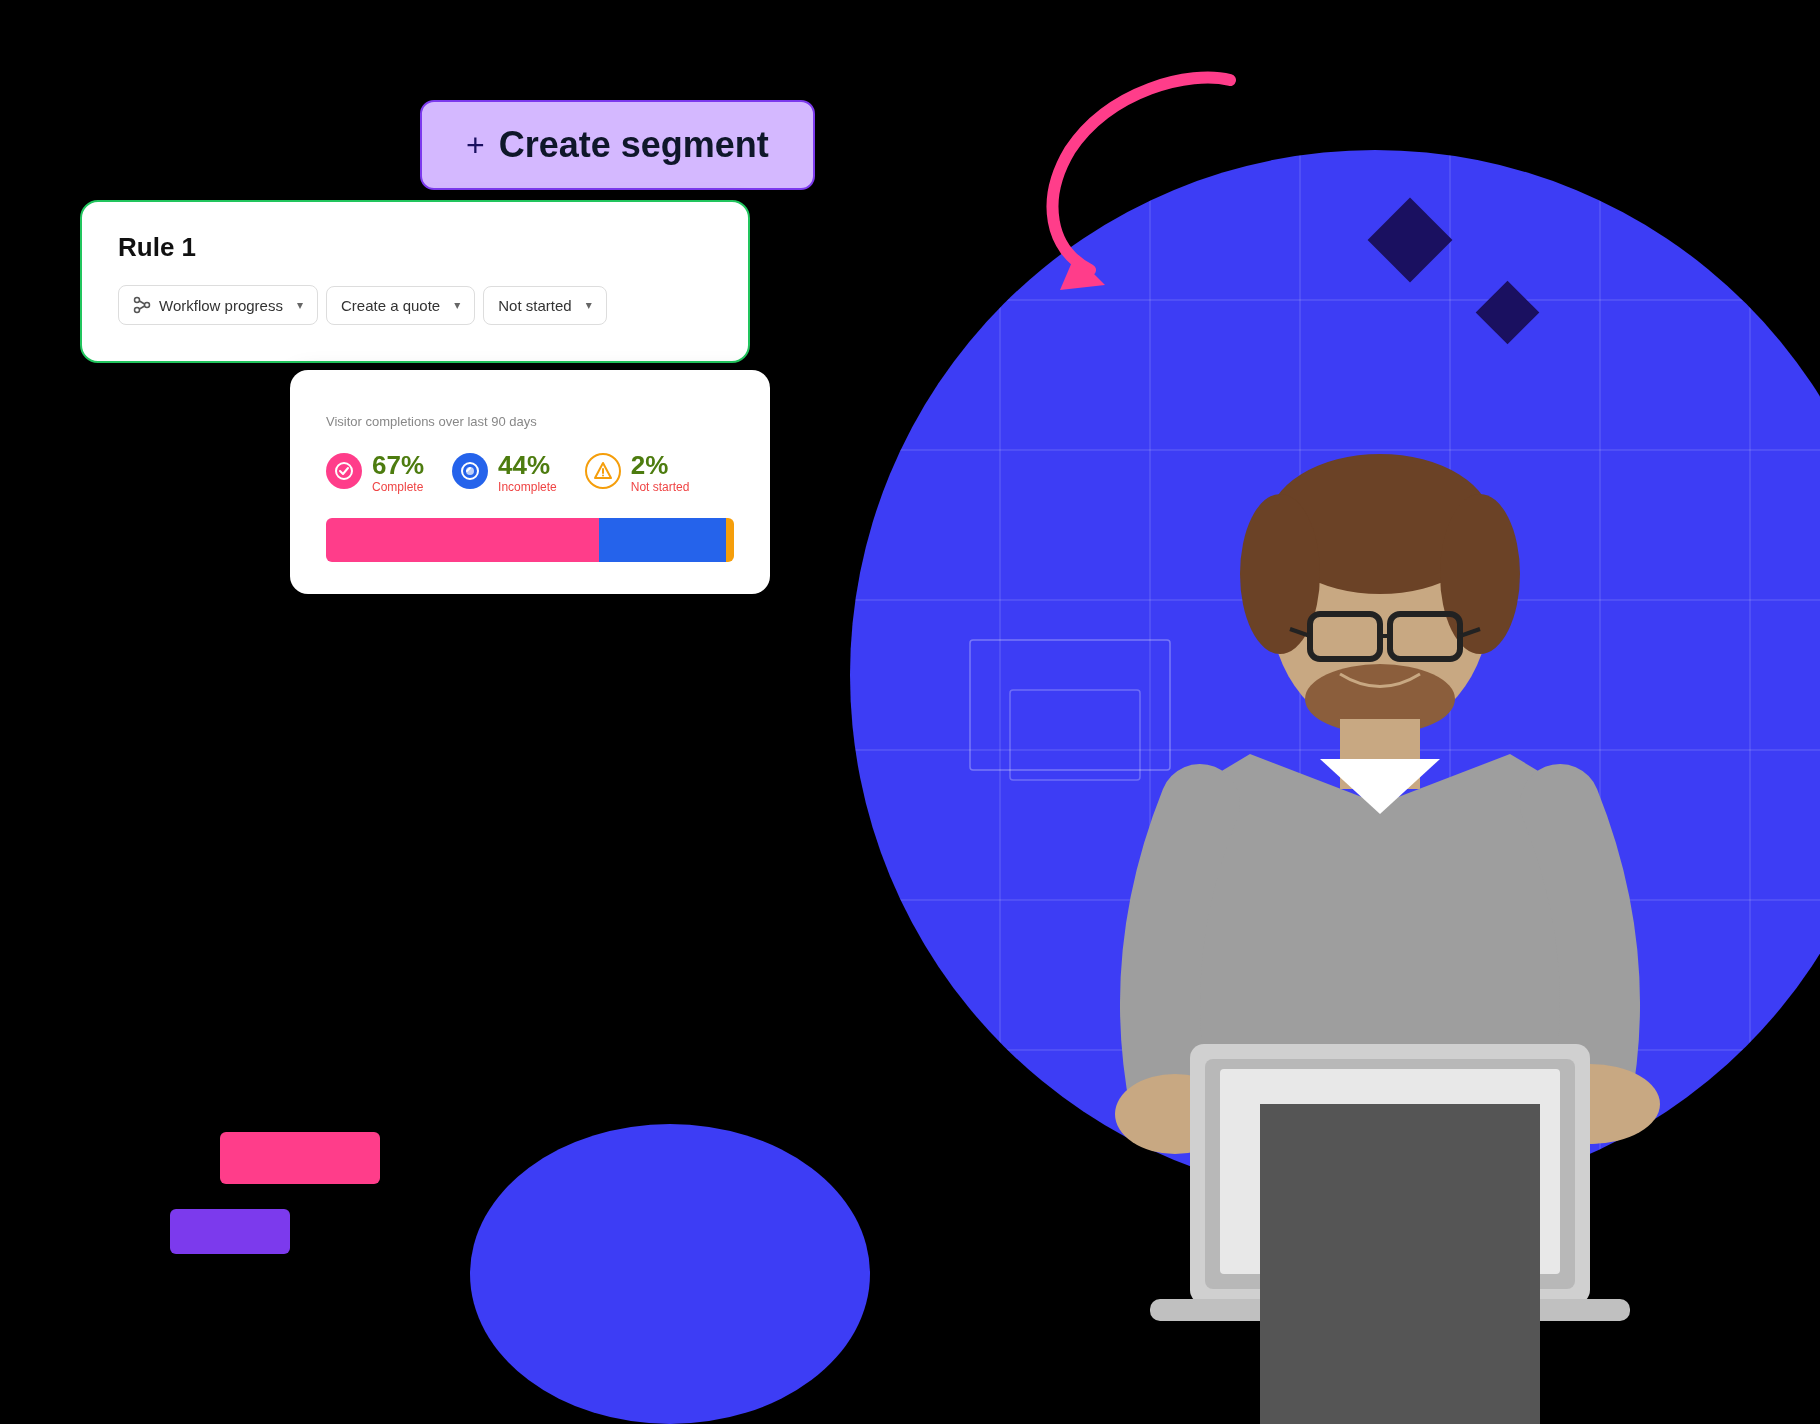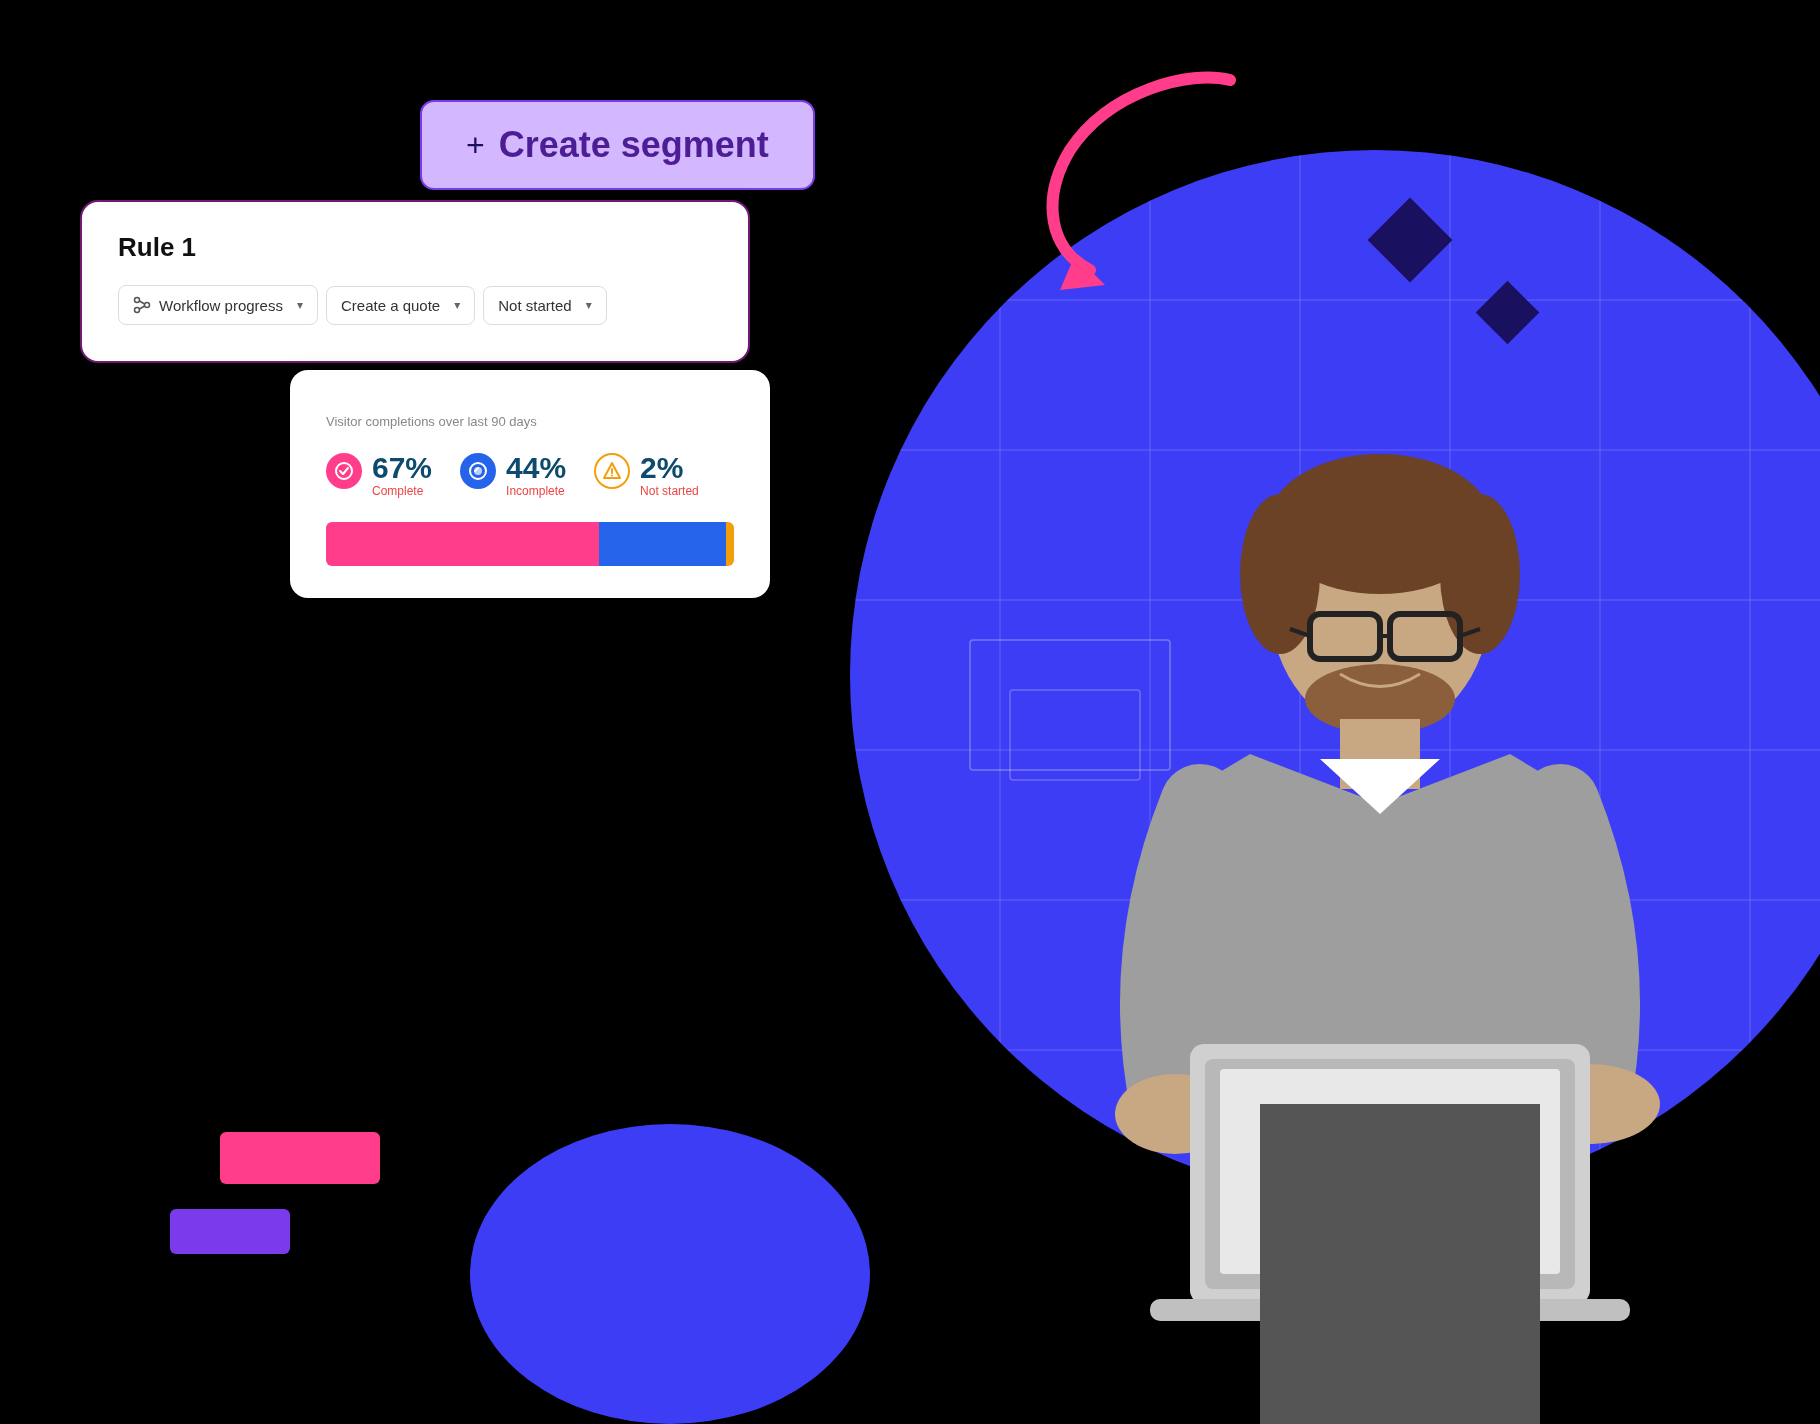--- a/index.html
+++ b/index.html
@@ -102,31 +102,31 @@
     .create-segment-plus {
       font-size: 32px;
       color: #1a1060;
       font-weight: 300;
       line-height: 1;
     }
 
     .create-segment-text {
       font-size: 36px;
       font-weight: 700;
-      color: #4c1d95;
+      color: #0f172a;
     }
 
     
     .rule-card {
       position: absolute;
       left: 80px;
       top: 200px;
       background: #fff;
       border-radius: 18px;
-      border: 2px solid #701a75;
+      border: 2px solid #22c55e;
       padding: 30px 36px 36px 36px;
       width: 670px;
       box-shadow: 0 4px 24px rgba(0,0,0,0.12);
     }
 
     .rule-title {
       font-size: 26px;
       font-weight: 700;
       color: #111;
       margin-bottom: 22px;
@@ -212,23 +212,23 @@
       background: transparent;
       border: 2.5px solid #f59e0b;
     }
 
     .stat-values {
       display: flex;
       flex-direction: column;
     }
 
     .stat-percent {
-      font-size: 30px;
+      font-size: 26px;
       font-weight: 700;
-      color: #0c4a6e;
+      color: #4d7c0f;
       line-height: 1.1;
     }
 
     .stat-label {
       font-size: 12px;
       color: #ef4444;
     }
 
     
     .progress-bar {

